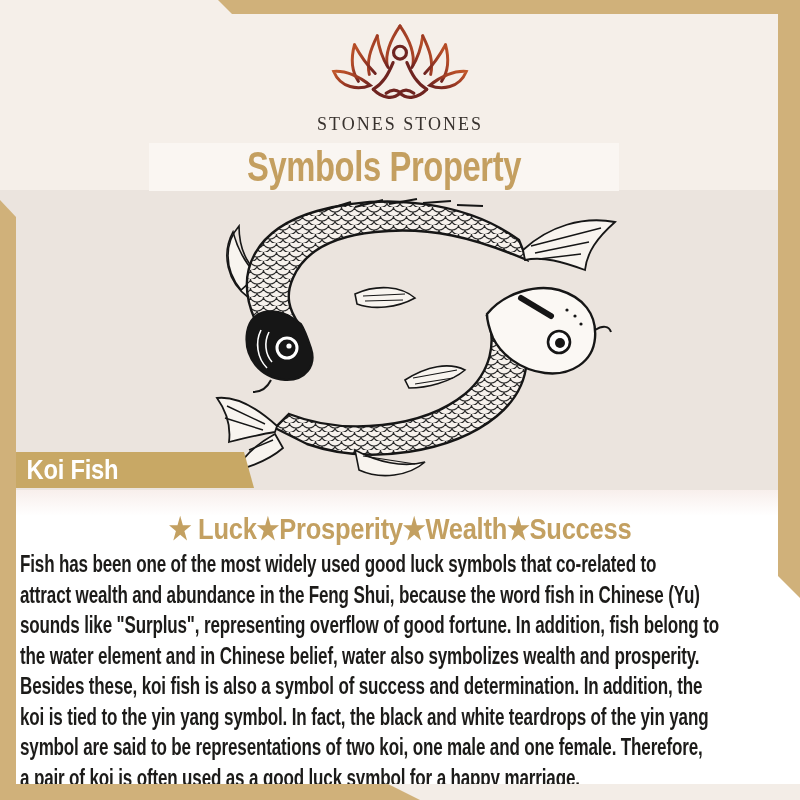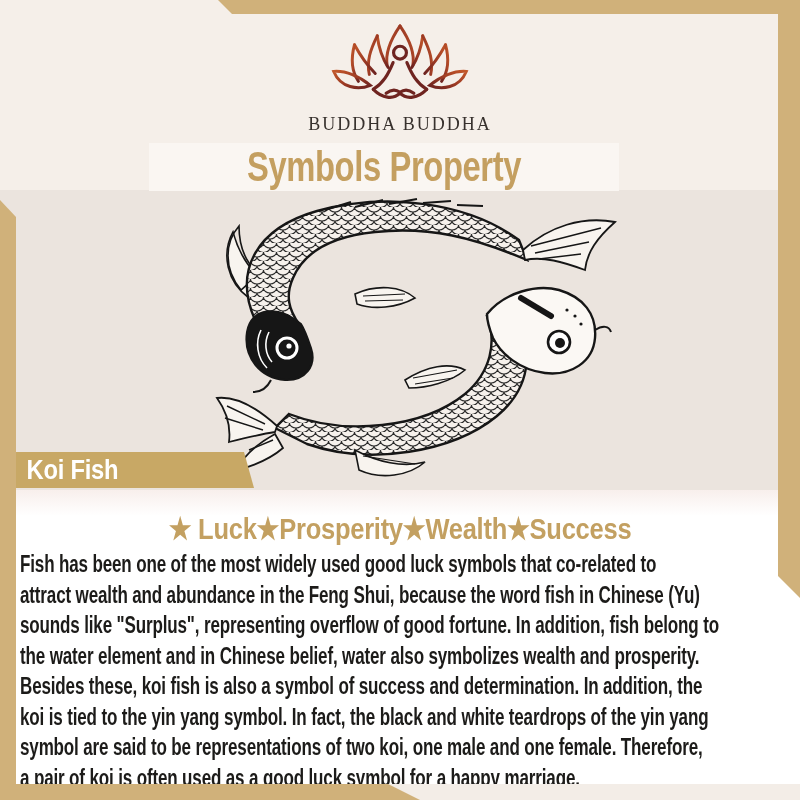--- a/index.html
+++ b/index.html
@@ -109,21 +109,21 @@
         <g stroke="#6f2420" stroke-width="3.2">
           <circle cx="75" cy="33" r="6.5"></circle>
           <path d="M68,43 C63,55 58,64 48,70"></path>
           <path d="M82,43 C87,55 92,64 102,70"></path>
           <path d="M48,70 C57,79 68,81 75,74 C82,81 93,79 102,70"></path>
           <path d="M61,74 C66,70 71,70 75,73 C79,70 84,70 89,74"></path>
         </g>
       </g>
     </svg>
   </div>
-  <div class="brand-name">BUDDHA BUDDHA</div>
+  <div class="brand-name">STONES STONES</div>
 
   <div class="title-banner">
     <div class="page-title">Symbols Property</div>
   </div>
 
   <div class="koi">
     <svg viewBox="0 0 420 280" width="420" height="280">
       <defs>
         <pattern id="scales" width="13" height="9" patternUnits="userSpaceOnUse">
           <rect width="13" height="9" fill="#f6f1ec"></rect>

